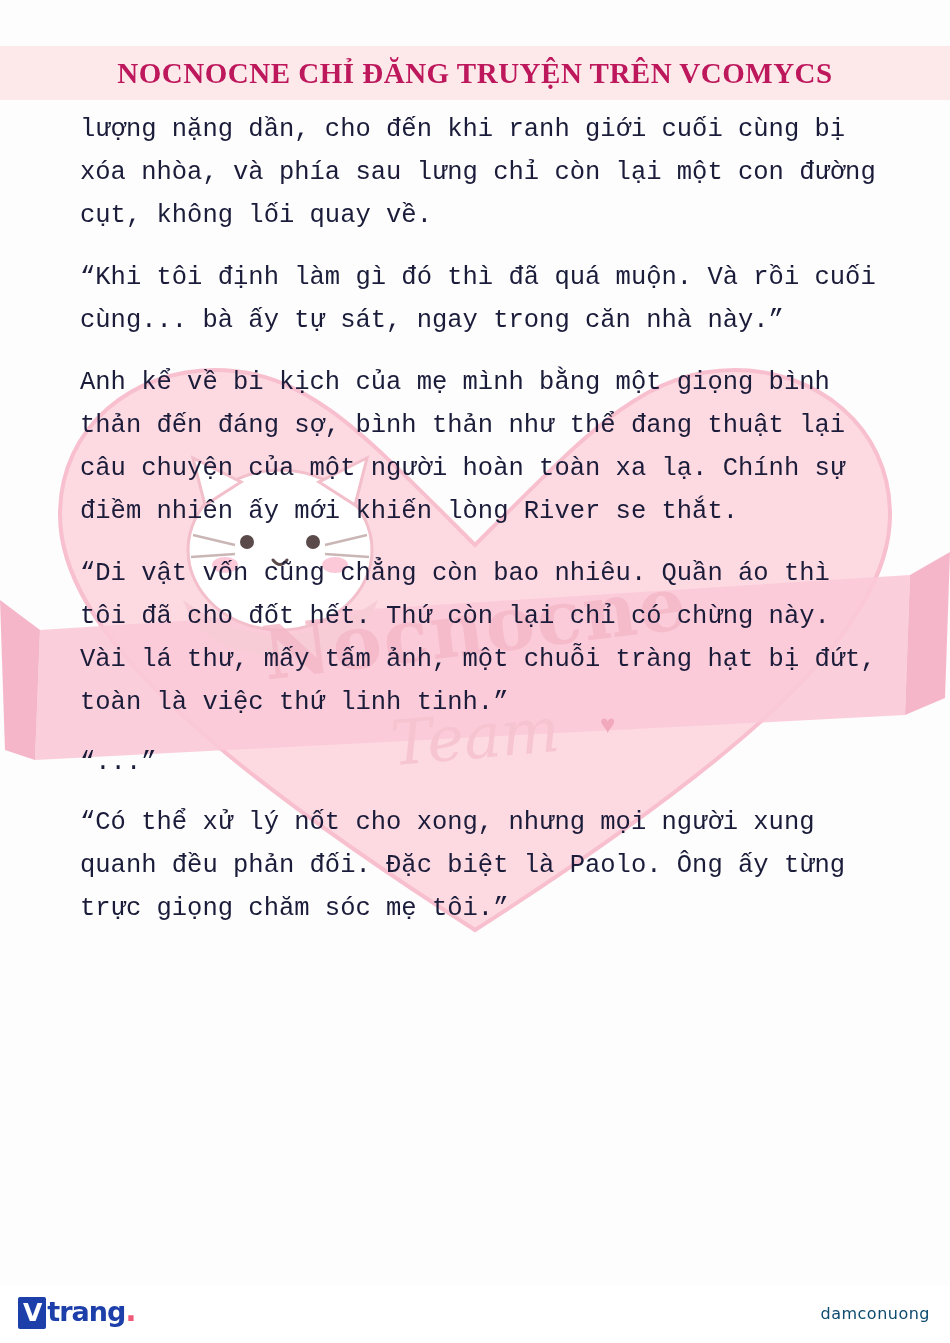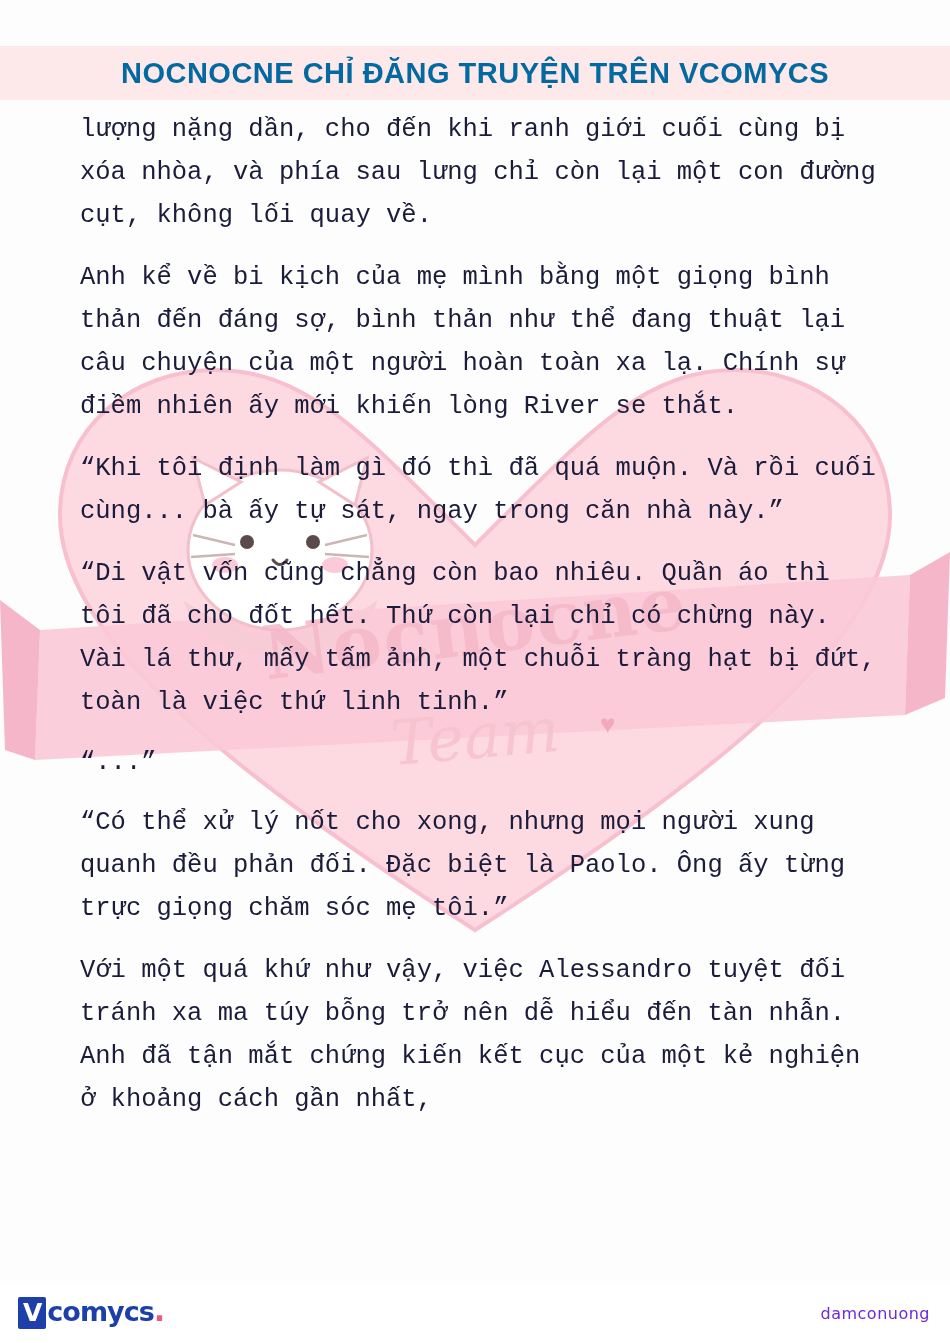--- a/index.html
+++ b/index.html
@@ -72,24 +72,24 @@
     top: 46px;
     width: 950px;
     height: 54px;
     background: #fde9ea;
     display: flex;
     align-items: center;
     justify-content: center;
     z-index: 2;
   }
   .banner-title {
-    font-family: Liberation Sans, sans-serif;
+    font-family: Liberation Serif, serif;
     font-weight: 700;
     font-size: 29px;
-    color: #0369a1;
+    color: #be185d;
     letter-spacing: .5px;
     white-space: nowrap;
   }
 
   
   .content {
     position: absolute;
     left: 68px;
     top: 108px;
     width: 818px;
@@ -137,21 +137,21 @@
   .logo-dot {
     color: #ef5a7a;
     font-size: 30px;
   }
   .footer-right {
     position: absolute;
     right: 20px;
     bottom: 20px;
     font-family: "DejaVu Sans", sans-serif;
     font-size: 16px;
-    color: #6d28d9;
+    color: #0c4a6e;
     letter-spacing: .5px;
     z-index: 4;
   }
   .bottom-strip {
     position: absolute;
     left: 0;
     bottom: 0;
     width: 950px;
     height: 58px;
     background: #ffffff;
@@ -190,33 +190,32 @@
     <div class="wm-text-sub">Team</div>
     <div class="wm-heart-small">♥</div>
   </div>
 
   <div class="banner">
     <div class="banner-title">NOCNOCNE CHỈ ĐĂNG TRUYỆN TRÊN VCOMYCS</div>
   </div>
 
   <div class="content">
     <p class="para">lượng nặng dần, cho đến khi ranh giới cuối cùng bị xóa nhòa, và phía sau lưng chỉ còn lại một con đường cụt, không lối quay về.</p>
+    <p class="para">“Khi tôi định làm gì đó thì đã quá muộn. Và rồi cuối cùng... bà ấy tự sát, ngay trong căn nhà này.”</p>
     <p class="para">Anh kể về bi kịch của mẹ mình bằng một giọng bình thản đến đáng sợ, bình thản như thể đang thuật lại câu chuyện của một người hoàn toàn xa lạ. Chính sự điềm nhiên ấy mới khiến lòng River se thắt.</p>
-    <p class="para">“Khi tôi định làm gì đó thì đã quá muộn. Và rồi cuối cùng... bà ấy tự sát, ngay trong căn nhà này.”</p>
     <p class="para tight">“Di vật vốn cũng chẳng còn bao nhiêu. Quần áo thì tôi đã cho đốt hết. Thứ còn lại chỉ có chừng này. Vài lá thư, mấy tấm ảnh, một chuỗi tràng hạt bị đứt, toàn là việc thứ linh tinh.”</p>
     <p class="para tight">“...”</p>
     <p class="para">“Có thể xử lý nốt cho xong, nhưng mọi người xung quanh đều phản đối. Đặc biệt là Paolo. Ông ấy từng trực giọng chăm sóc mẹ tôi.”</p>
-    <p class="para">Với một quá khứ như vậy, việc Alessandro tuyệt đối tránh xa ma túy bỗng trở nên dễ hiểu đến tàn nhẫn. Anh đã tận mắt chứng kiến kết cục của một kẻ nghiện ở khoảng cách gần nhất,</p>
   </div>
 
   <div class="bottom-strip"></div>
 
   <div class="footer-left">
     <span class="logo-box">
       <span class="logo-v">V</span>
-        <span>comycs</span>
+        <span>trang</span>
         <span class="logo-dot">.</span>
     </span>
   </div>
 
   <div class="footer-right">damconuong</div>
 
 </div>
 
 </body></html>

